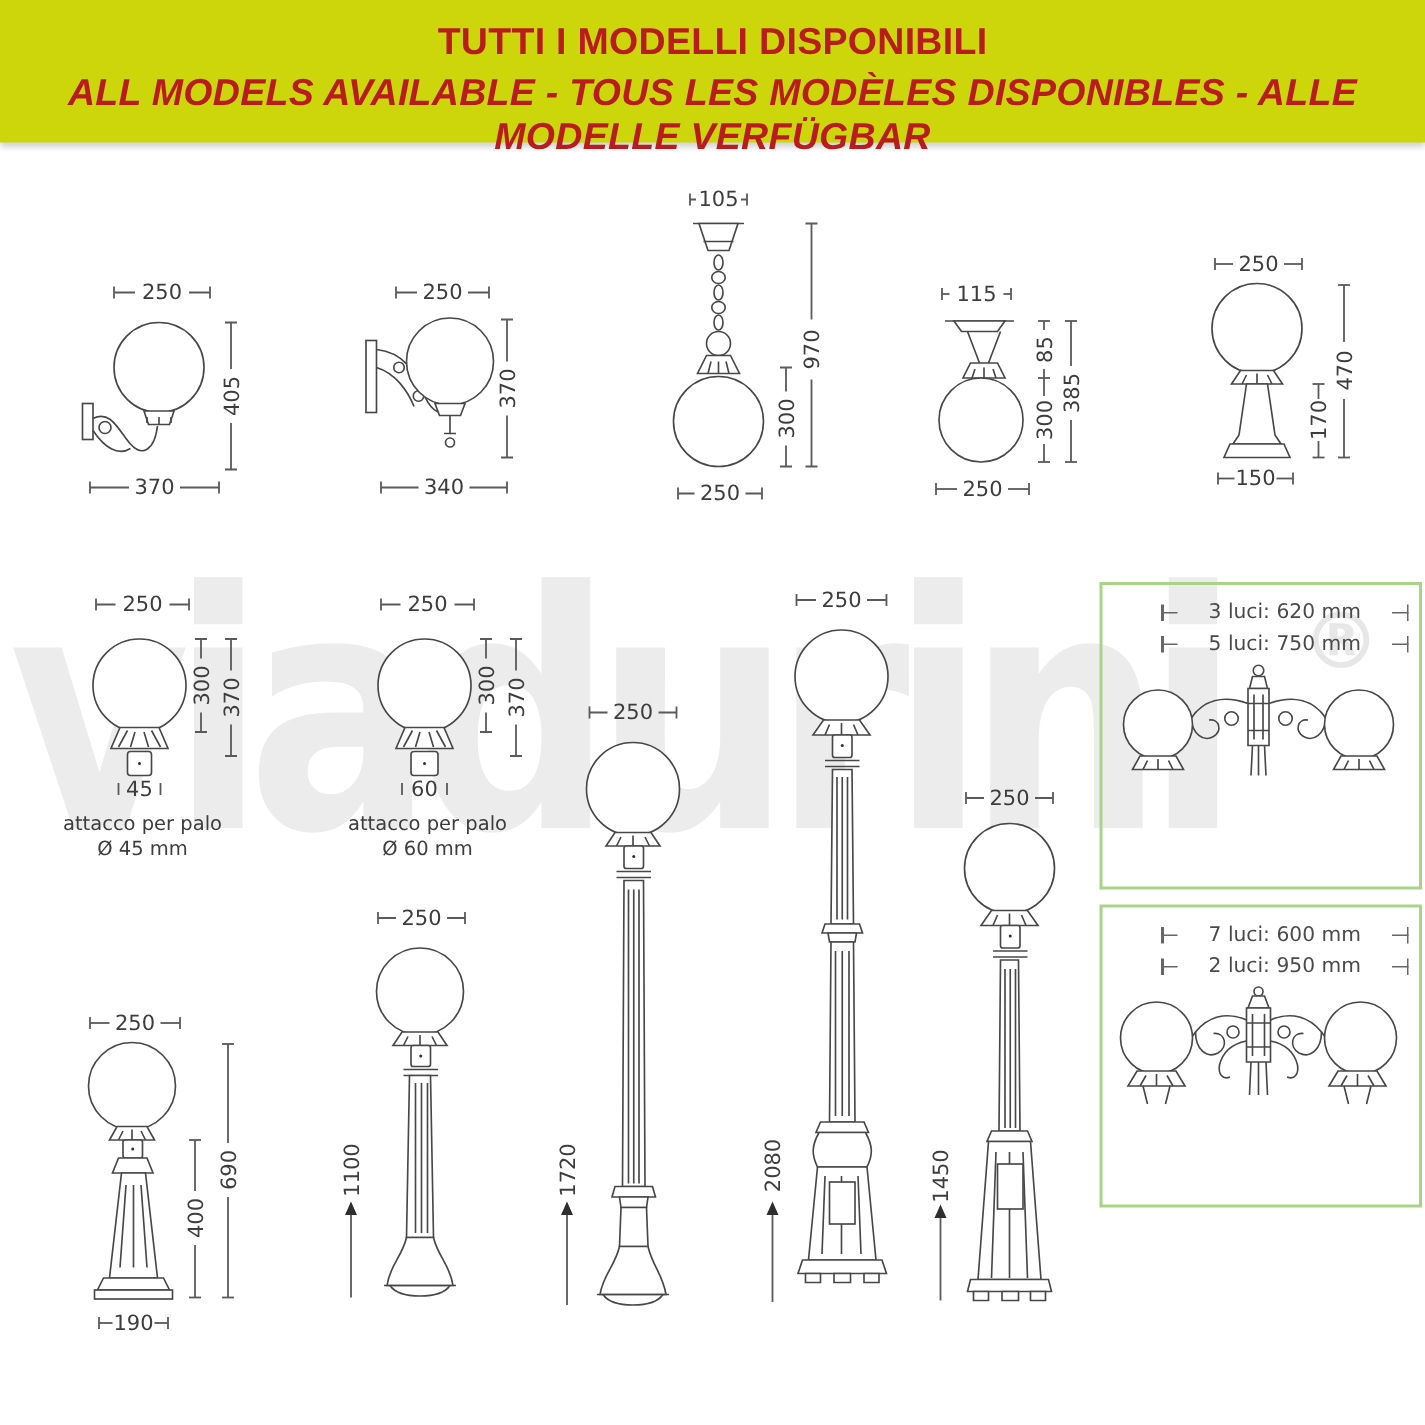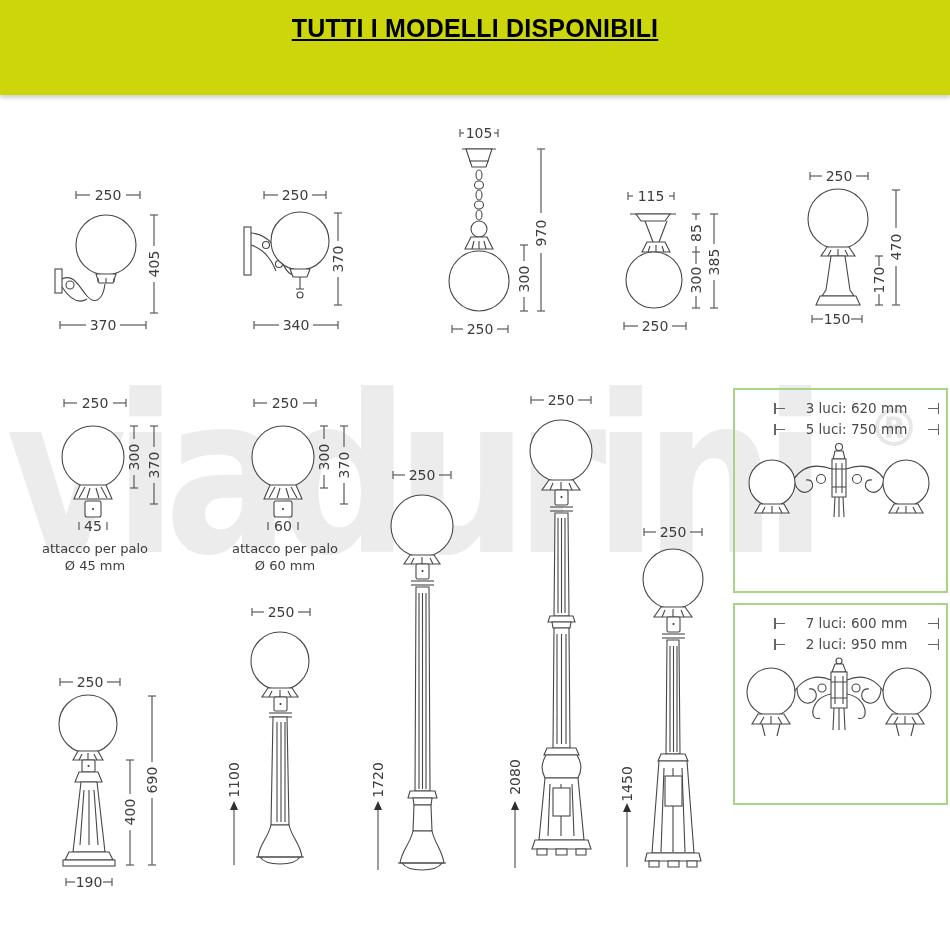--- a/index.html
+++ b/index.html
@@ -1,20 +1,20 @@
 <!DOCTYPE html>
 <html><head>
 <meta charset="utf-8">
 <style>
   html,body{margin:0;padding:0;}
   body{width:950px;height:950px;position:relative;background:#ffffff;overflow:hidden;
        font-family:"DejaVu Sans",sans-serif;}
   
   .header{position:absolute;left:0;top:0;width:950px;height:95px;background:#ccd60b;
-          box-shadow:0 3px 4px rgba(0,0,0,.18);z-index:5;text-align:center;color:#000000;text-decoration:underline;}
+          box-shadow:0 3px 4px rgba(0,0,0,.18);z-index:5;text-align:center;color:#b91c1c;}
   .header .t1{font-family:"Liberation Sans",sans-serif;font-weight:bold;font-size:25px;
               letter-spacing:.2px;margin-top:14px;}
   .header .t2{font-family:"Liberation Sans",sans-serif;font-weight:bold;font-style:italic;
               font-size:25px;letter-spacing:.2px;margin-top:5px;}
   
   .wm{position:absolute;left:6px;top:366px;z-index:0;font-weight:bold;font-size:220px;
       line-height:1;color:#ececec;letter-spacing:-15px;transform:scaleX(.84);
       transform-origin:0 0;white-space:nowrap;user-select:none;}
   .wm-reg{position:absolute;left:868px;top:398px;z-index:0;font-weight:bold;font-size:52px;
           color:#e7e7e7;user-select:none;}
@@ -39,20 +39,21 @@
   .dtick::before{content:"";position:absolute;top:0;bottom:0;width:1.5px;background:#666;}
   .dtick.l::before{left:0;}
   .dtick.r::before{right:0;}
   .dtick::after{content:"";position:absolute;top:5px;height:1.5px;background:#666;left:0;right:0;}
 </style>
 </head>
 <body>
 
 <div class="header">
   <div class="t1">TUTTI I MODELLI DISPONIBILI</div>
+  <div class="t2">ALL MODELS AVAILABLE - TOUS LES MODÈLES DISPONIBLES - ALLE MODELLE VERFÜGBAR</div>
 </div>
 
 <div class="wm">viadurini</div>
 <div class="wm-reg">®</div>
 
 <div class="model" style="left:48px;top:183px;">
 <svg width="130" height="152" viewBox="0 0 130 152">
   <g>
     <line class="ln" x1="28" y1="8" x2="28" y2="16"></line>
         <line class="ln" x1="92" y1="8" x2="92" y2="16"></line>

